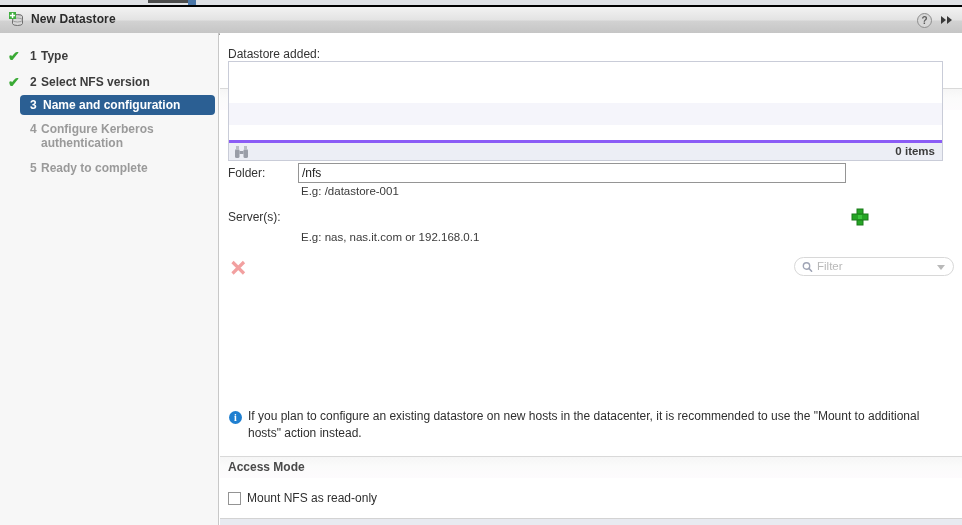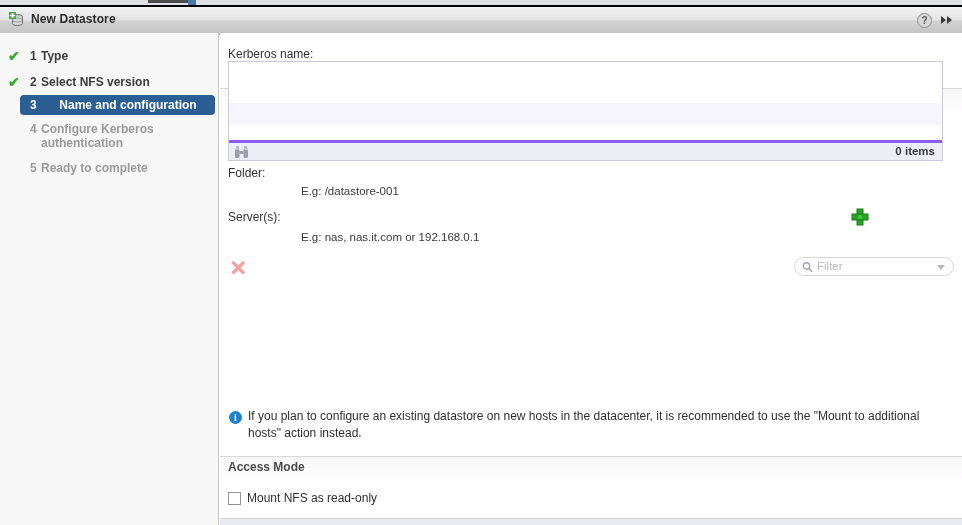--- a/index.html
+++ b/index.html
@@ -90,21 +90,21 @@
   }
   .step.active {
     left: 20px; width: 195px; height: 20px;
     background: #2b5f93;
     border-radius: 4px;
   }
   .step.active .num {
     left: 10px; top: 3px; color: #fff;
   }
   .step.active .lbl {
-    left: 23px; top: 3px; color: #fff; text-align: center;
+    left: 23px; top: 3px; color: #fff;
   }
 
   
   #main {
     position: absolute; left: 220px; top: 33px; width: 742px; height: 492px;
     background: #fff;
   }
 
   .row-label {
     position: absolute; font-size: 12px; color: #333;
@@ -281,30 +281,31 @@
 
   <div class="step pending" style="top:127px;">
     <span class="num">5</span>
     <span class="lbl">Ready to complete</span>
   </div>
 
 </div>
 
 <div id="main">
 
-  <span class="row-label" style="left:8px; top:14px;">Kerberos name:</span>
+  <span class="row-label" style="left:8px; top:14px;">Datastore added:</span>
 
   <div class="section-head" style="top:55px;">
     <span>NFS Share Details</span>
   </div>
 
   <div class="info-icon" style="left:9px; top:87px;">i</div>
   <div class="info-text" style="left:28px; top:84px; width:702px;">Enter the NFS share details. If the server that will back this datastore has trunking enabled, below you can enter additional IPs, which the ESXi host will use to achieve multipathing to this NFS server mount point.</div>
 
   <span class="row-label" style="left:8px; top:133px;">Folder:</span>
+  <input class="txtfield" style="left: 78px; top: 130px; width: 548px;" type="text" value="/nfs">
   <span class="hint" style="left:81px; top:152px;text-align:center;">E.g: /datastore-001</span>
 
   <span class="row-label" style="left:8px; top:177px;">Server(s):</span>
   <div style="position:absolute;left:630px;top:174px;width:20px;height:20px;cursor:pointer;">
     <svg width="20" height="20" viewBox="0 0 20 20">
       <rect x="7" y="2" width="6" height="16" fill="#25a425" stroke="#1a7a1a" stroke-width="1"></rect>
       <rect x="2" y="7" width="16" height="6" fill="#25a425" stroke="#1a7a1a" stroke-width="1"></rect>
       <rect x="8" y="8" width="4" height="4" fill="#3dc43d"></rect>
     </svg>
   </div>

